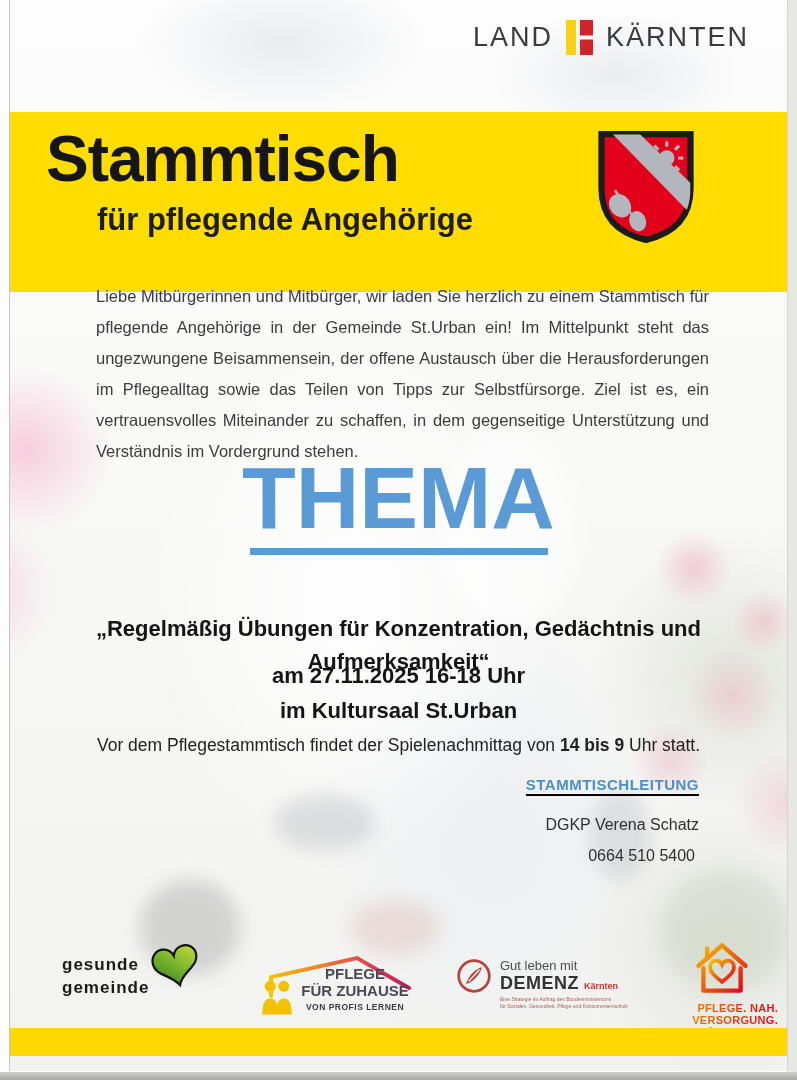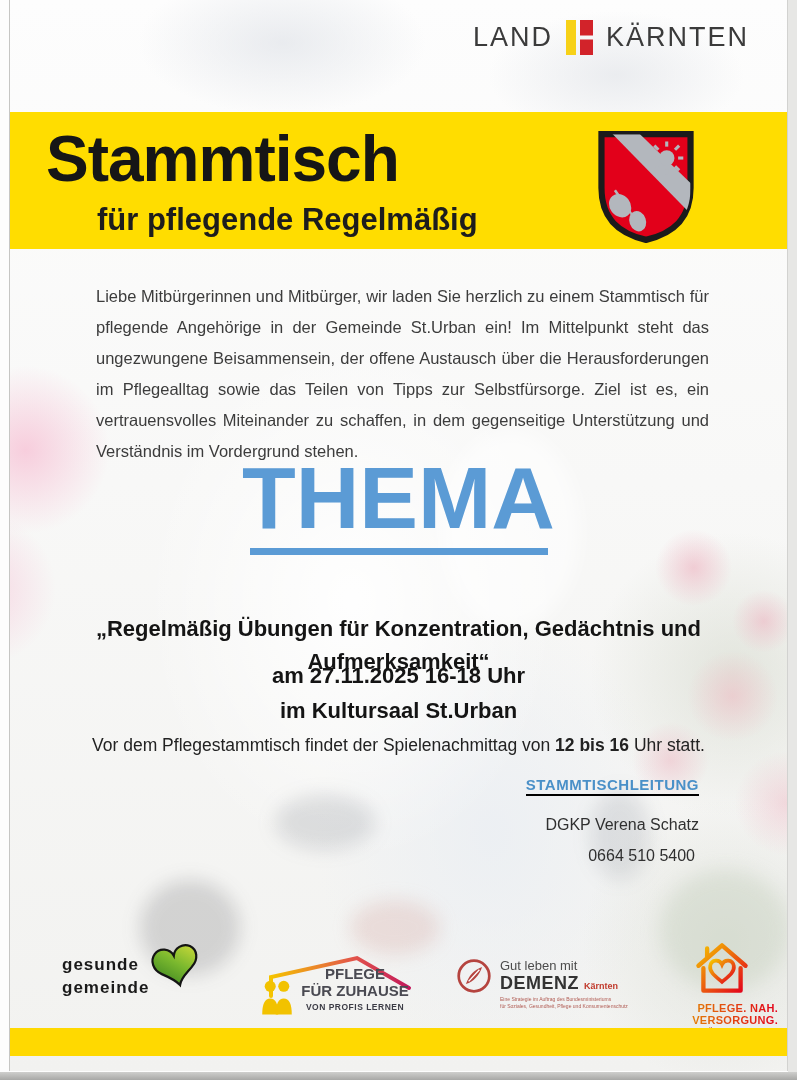--- a/index.html
+++ b/index.html
@@ -38,21 +38,21 @@
   .blob.b3 { left:130px; top:880px; width:100px; height:95px; background:rgba(62,62,68,.18); }
   .blob.b4 { left:340px; top:900px; width:90px;  height:55px; background:rgba(203,142,130,.22); }
   .blob.b5 { left:650px; top:870px; width:130px; height:120px; background:rgba(192,202,182,.35); }
   .blob.b6 { left:430px; top:430px; width:140px; height:200px; background:rgba(255,255,255,.55); }
 
   
   .brand { position:absolute; top:20px; right:38px; display:flex; align-items:center; gap:13px;justify-content:flex-end; }
   .brand span { font-size:27px; color:#3b3b3b; letter-spacing:2px; }
 
   
-  .banner { position:absolute; left:0; top:112px; width:100%; height:137px; background:#FFDD00; }
+  .banner { position:absolute; left:0; top:112px; width:100%; height:180px; background:#FFDD00; }
   .banner-title { position:absolute; left:36px; top:10px; font-size:64px; font-weight:700;
                   letter-spacing:-1px; color:#161616; }
   .banner-subtitle { position:absolute; left:87px; top:90px; font-size:31px; font-weight:700; color:#1d1d1d; }
   .crest { position:absolute; left:577px; top:16px; }
 
   
   .intro { position:absolute; left:86px; top:281px; width:613px; font-size:16.5px; line-height:31px;
            color:#3c3c3c; text-align:justify; }
 
   
@@ -122,21 +122,21 @@
       <svg width="27" height="35" viewBox="0 0 27 35">
         <rect x="0" y="0" width="10" height="35" fill="#F7D117"></rect>
         <rect x="14" y="0" width="13" height="15.5" fill="#D2232A"></rect>
         <rect x="14" y="19.5" width="13" height="15.5" fill="#D2232A"></rect>
       </svg>
       <span>KÄRNTEN</span>
     </div>
 
     <div class="banner">
       <div class="banner-title">Stammtisch</div>
-      <div class="banner-subtitle">für pflegende Regelmäßig</div>
+      <div class="banner-subtitle">für pflegende Angehörige</div>
       <svg class="crest" width="118" height="116" viewBox="0 0 100 112">
         <defs>
           <clipPath id="shieldClip">
             <path d="M7,6 H93 V58 C93,88 76,102 50,108 C24,102 7,88 7,58 Z"></path>
           </clipPath>
         </defs>
         <path d="M7,6 H93 V58 C93,88 76,102 50,108 C24,102 7,88 7,58 Z" fill="#E2001A" stroke="#1b1b1b" stroke-width="6"></path>
         <g clip-path="url(#shieldClip)">
           <polygon points="12,0 38,0 100,60 100,90" fill="#B3B7BD"></polygon>
         </g>
@@ -168,21 +168,21 @@
       <div class="thema-underline"></div>
     </div>
 
     <div class="topic">„Regelmäßig Übungen für Konzentration, Gedächtnis und Aufmerksamkeit“</div>
 
     <div class="when">
       <div>am 27.11.2025 16-18 Uhr</div>
       <div>im Kultursaal St.Urban</div>
     </div>
 
-    <div class="note"><span>Vor dem Pflegestammtisch findet der Spielenachmittag von </span><b>12 bis 16</b><span> Uhr statt.</span></div>
+    <div class="note"><span>Vor dem Pflegestammtisch findet der Spielenachmittag von </span><b>14 bis 9</b><span> Uhr statt.</span></div>
 
     <div class="contact-heading">STAMMTISCHLEITUNG</div>
     <div class="contact-name">DGKP Verena Schatz</div>
     <div class="contact-phone">0664 510 5400</div>
 
     <div class="logo-gg">
       <div class="gg-text">gesunde</div>
       <div class="gg-text">gemeinde</div>
       <svg width="56" height="50" viewBox="0 0 100 90">
         <defs>

